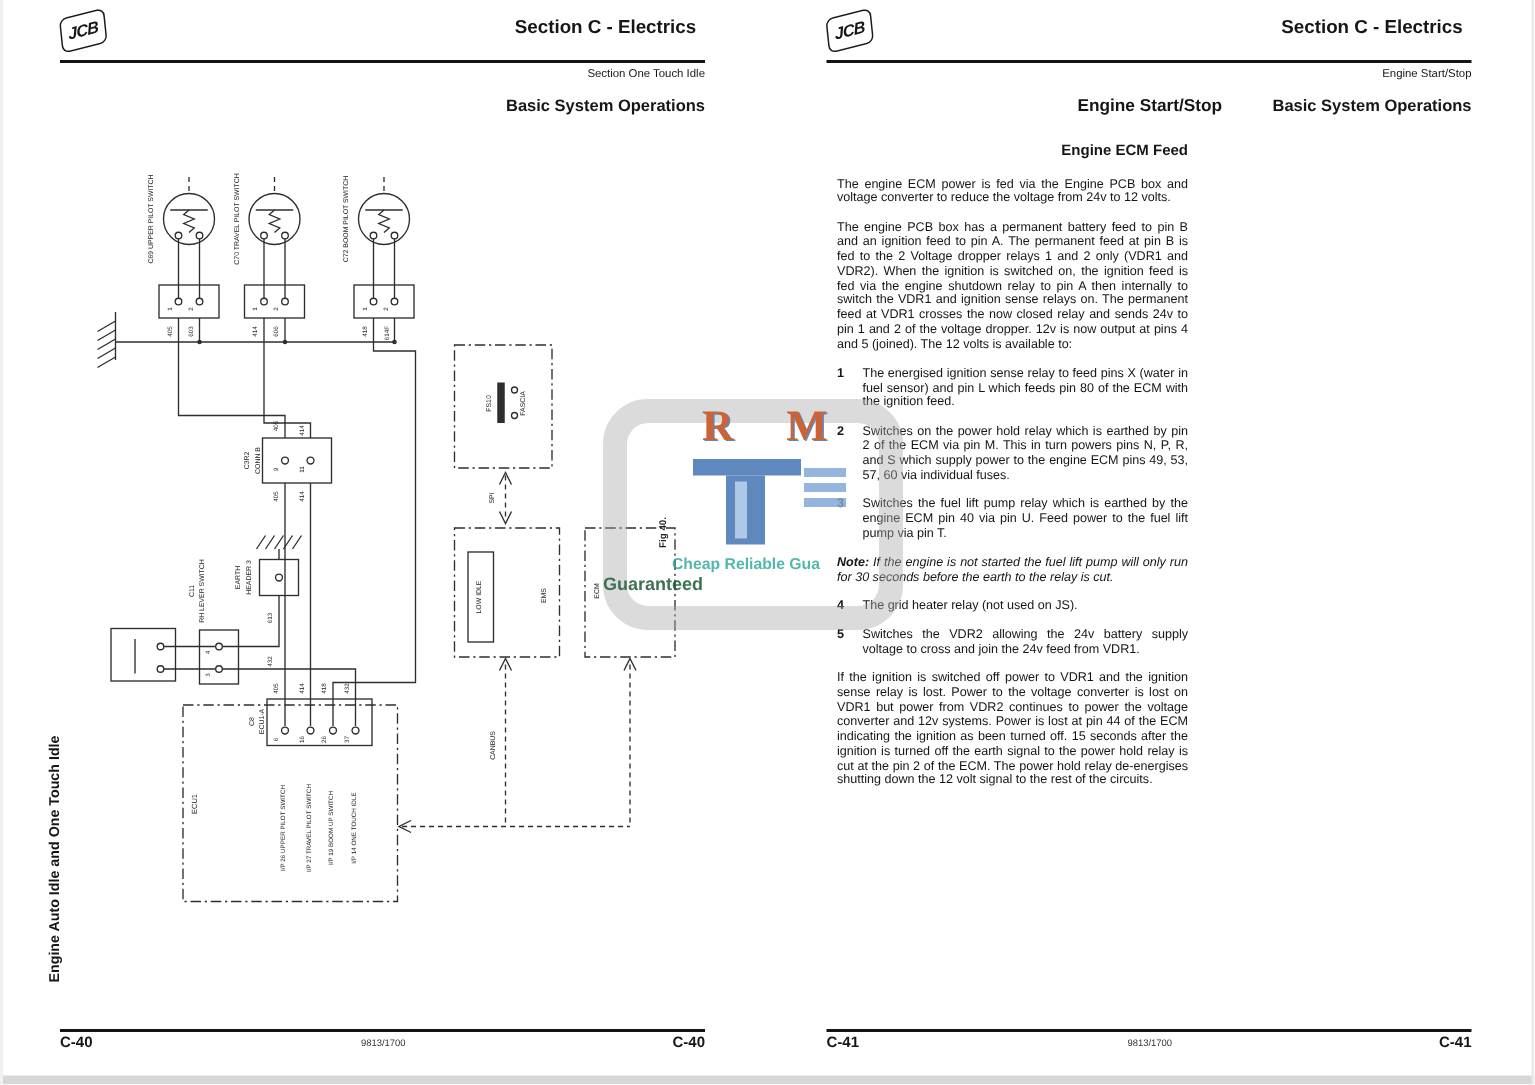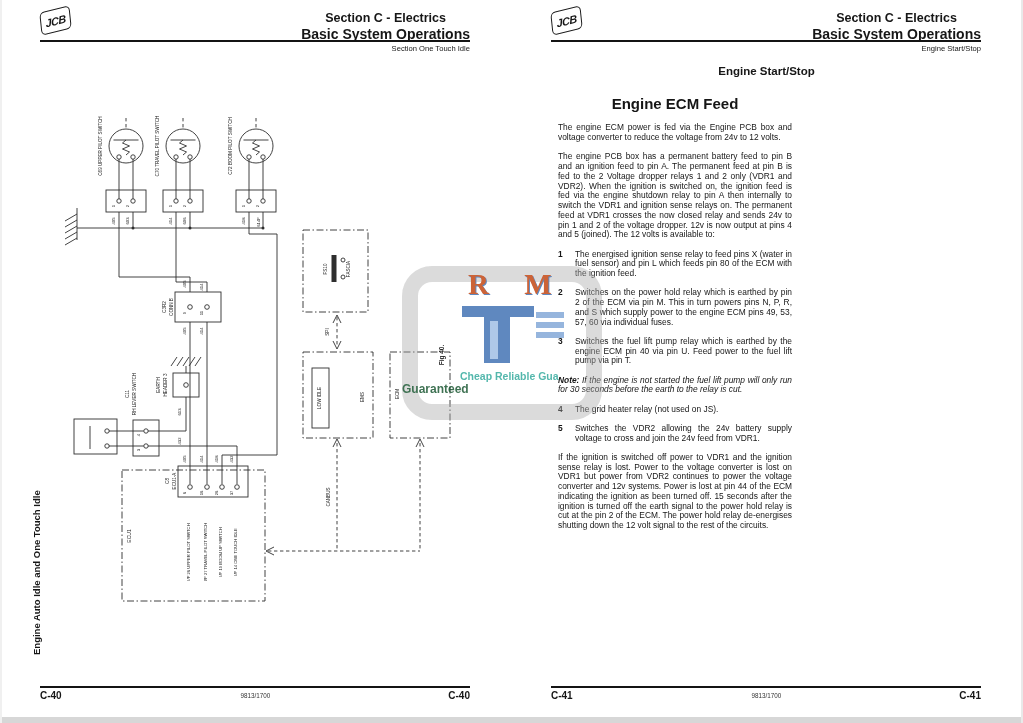--- a/index.html
+++ b/index.html
@@ -10,37 +10,37 @@
   #canvas .edge-l{position:absolute;top:0;bottom:0;left:0;width:2px;background:#f0f0f0;}
   .page{position:absolute;top:0;width:511px;height:723px;background:#fff;}
   .page.left{left:0;} .page.right{left:511px;}
 
   .logo{position:absolute;left:40px;top:9px;width:29px;height:21px;
         transform:rotate(-14deg) skewX(-8deg);border:1.7px solid #1a1a1a;border-radius:5px;
         display:flex;align-items:center;justify-content:center;background:#fff;
         font-weight:bold;font-style:italic;font-size:11px;letter-spacing:-0.5px;}
   .hdr{position:absolute;top:11px;right:41px;text-align:right;line-height:1.2;}
   .hdr .sec{font-size:12.5px;font-weight:bold;text-align:center;}
-  .hdr .sub{font-size:14px;font-weight:bold;}
+  .hdr .sub{font-size:11px;font-weight:bold;margin-top:39px;}
   .hdr-rule{position:absolute;top:40px;left:40px;right:41px;height:1.8px;background:#141414;}
   .topic{position:absolute;top:44px;right:41px;font-size:7.6px;}
 
   .ftr-rule{position:absolute;top:686px;left:40px;right:41px;height:1.6px;background:#141414;}
   .ftr-l{position:absolute;top:690px;left:40px;font-size:10px;font-weight:bold;}
   .ftr-c{position:absolute;top:692px;left:0;width:100%;text-align:center;font-size:6.3px;color:#333;}
   .ftr-r{position:absolute;top:690px;right:41px;font-size:10px;font-weight:bold;}
 
   .side-label{position:absolute;left:31px;top:655px;width:200px;height:15px;
         transform:rotate(-90deg);transform-origin:0 0;font-size:9.5px;font-weight:bold;white-space:nowrap;}
 
   .page-title{position:absolute;top:65px;left:0;width:100%;text-align:center;
         font-size:11.5px;font-weight:bold;}
   .body-col{position:absolute;left:47px;top:95px;width:234px;font-size:8.4px;
         line-height:1.16;text-align:justify;}
-  .body-col h3{font-size:15px;margin:0 0 11px 0;text-align:center;}
+  .body-col h3{font-size:10px;margin:0 0 11px 0;text-align:right;}
   .body-col p{margin:0 0 9.5px 0;}
   .li{display:flex;margin:0 0 9.5px 0;}
   .li .num{flex:none;width:17px;font-weight:bold;}
   .li .txt{flex:1;text-align:justify;}
   .note{font-style:italic;margin:0 0 9.5px 0;}
   .note .nlbl{font-weight:bold;}
 
   .diagram{position:absolute;left:0;top:0;width:511px;height:723px;}
   .diagram .ln{stroke:#2e2e2e;stroke-width:0.9;fill:none;}
   .diagram .dd{stroke-dasharray:7 2.5 1.5 2.5;}
@@ -54,21 +54,21 @@
   .watermark{position:absolute;left:400px;top:266px;width:180px;height:130px;opacity:.82;pointer-events:none;}
   .wm-frame{position:absolute;left:2px;top:0;width:168px;height:122px;
         border:16px solid rgba(168,168,168,.5);border-radius:30px;}
   .wm-letters{position:absolute;left:68px;top:2px;font-family:"Liberation Serif",serif;
         font-weight:bold;font-size:29px;color:#c2410c;letter-spacing:14px;
         text-shadow:1px 1px 0 #3c6fb2;}
   .wm-bar1{position:absolute;left:62px;top:40px;width:72px;height:11px;background:#3c6fb2;}
   .wm-stem{position:absolute;left:84px;top:51px;width:26px;height:46px;background:#3c6fb2;}
   .wm-stem-in{position:absolute;left:90px;top:55px;width:8px;height:38px;background:#9dbce3;}
   .wm-fin{position:absolute;left:136px;width:28px;height:6px;background:#7fa6d6;}
-  .wm-teal{position:absolute;left:60px;top:104px;font-size:10.5px;font-weight:bold;color:#2fa89b;white-space:nowrap;}
+  .wm-teal{position:absolute;left:48px;top:104px;font-size:10.5px;font-weight:bold;color:#2fa89b;white-space:nowrap;}
   .wm-red{position:absolute;left:2px;top:116px;font-size:12px;font-weight:bold;color:#14532d;white-space:nowrap;}
 </style>
 </head>
 <body>
 
 <div id="canvas">
 
   <div class="page left">
     <div class="logo">JCB</div>
     <div class="hdr">

